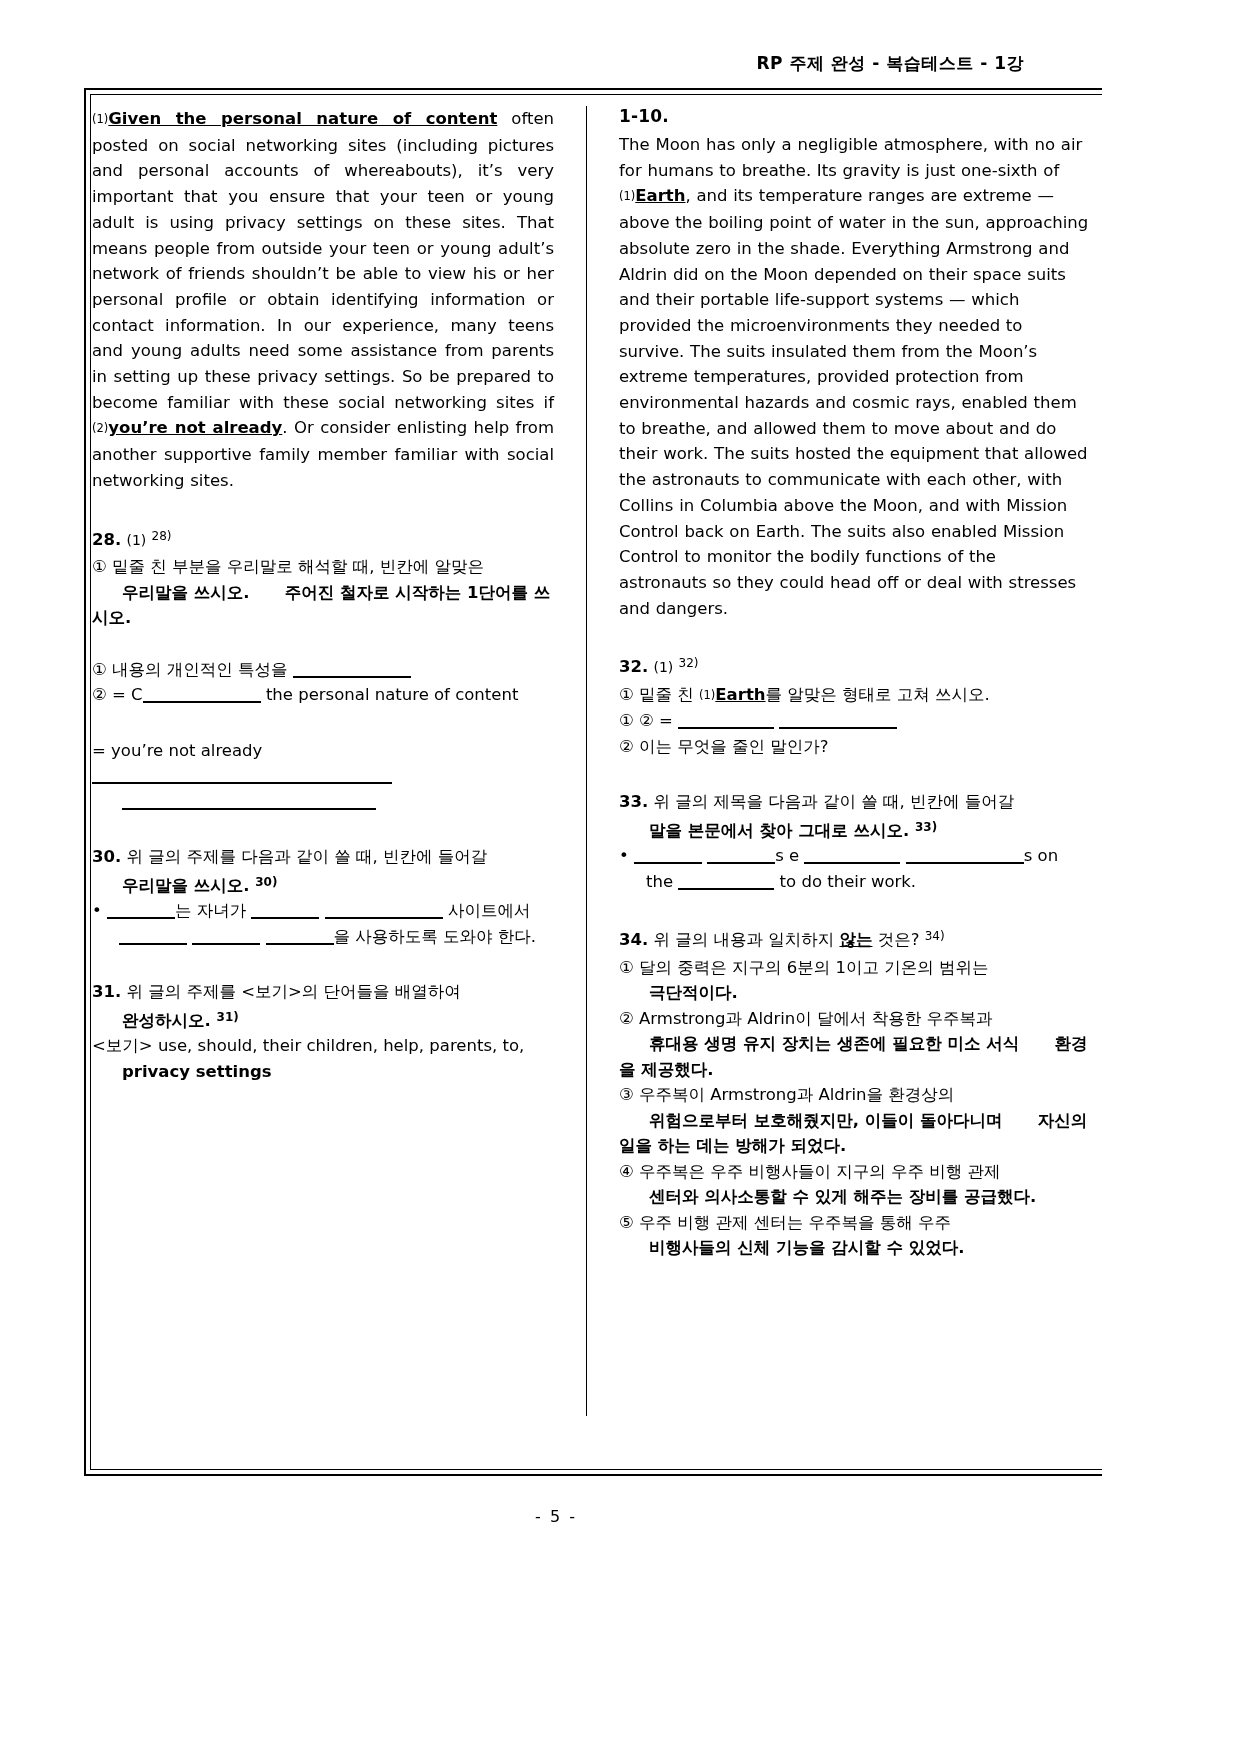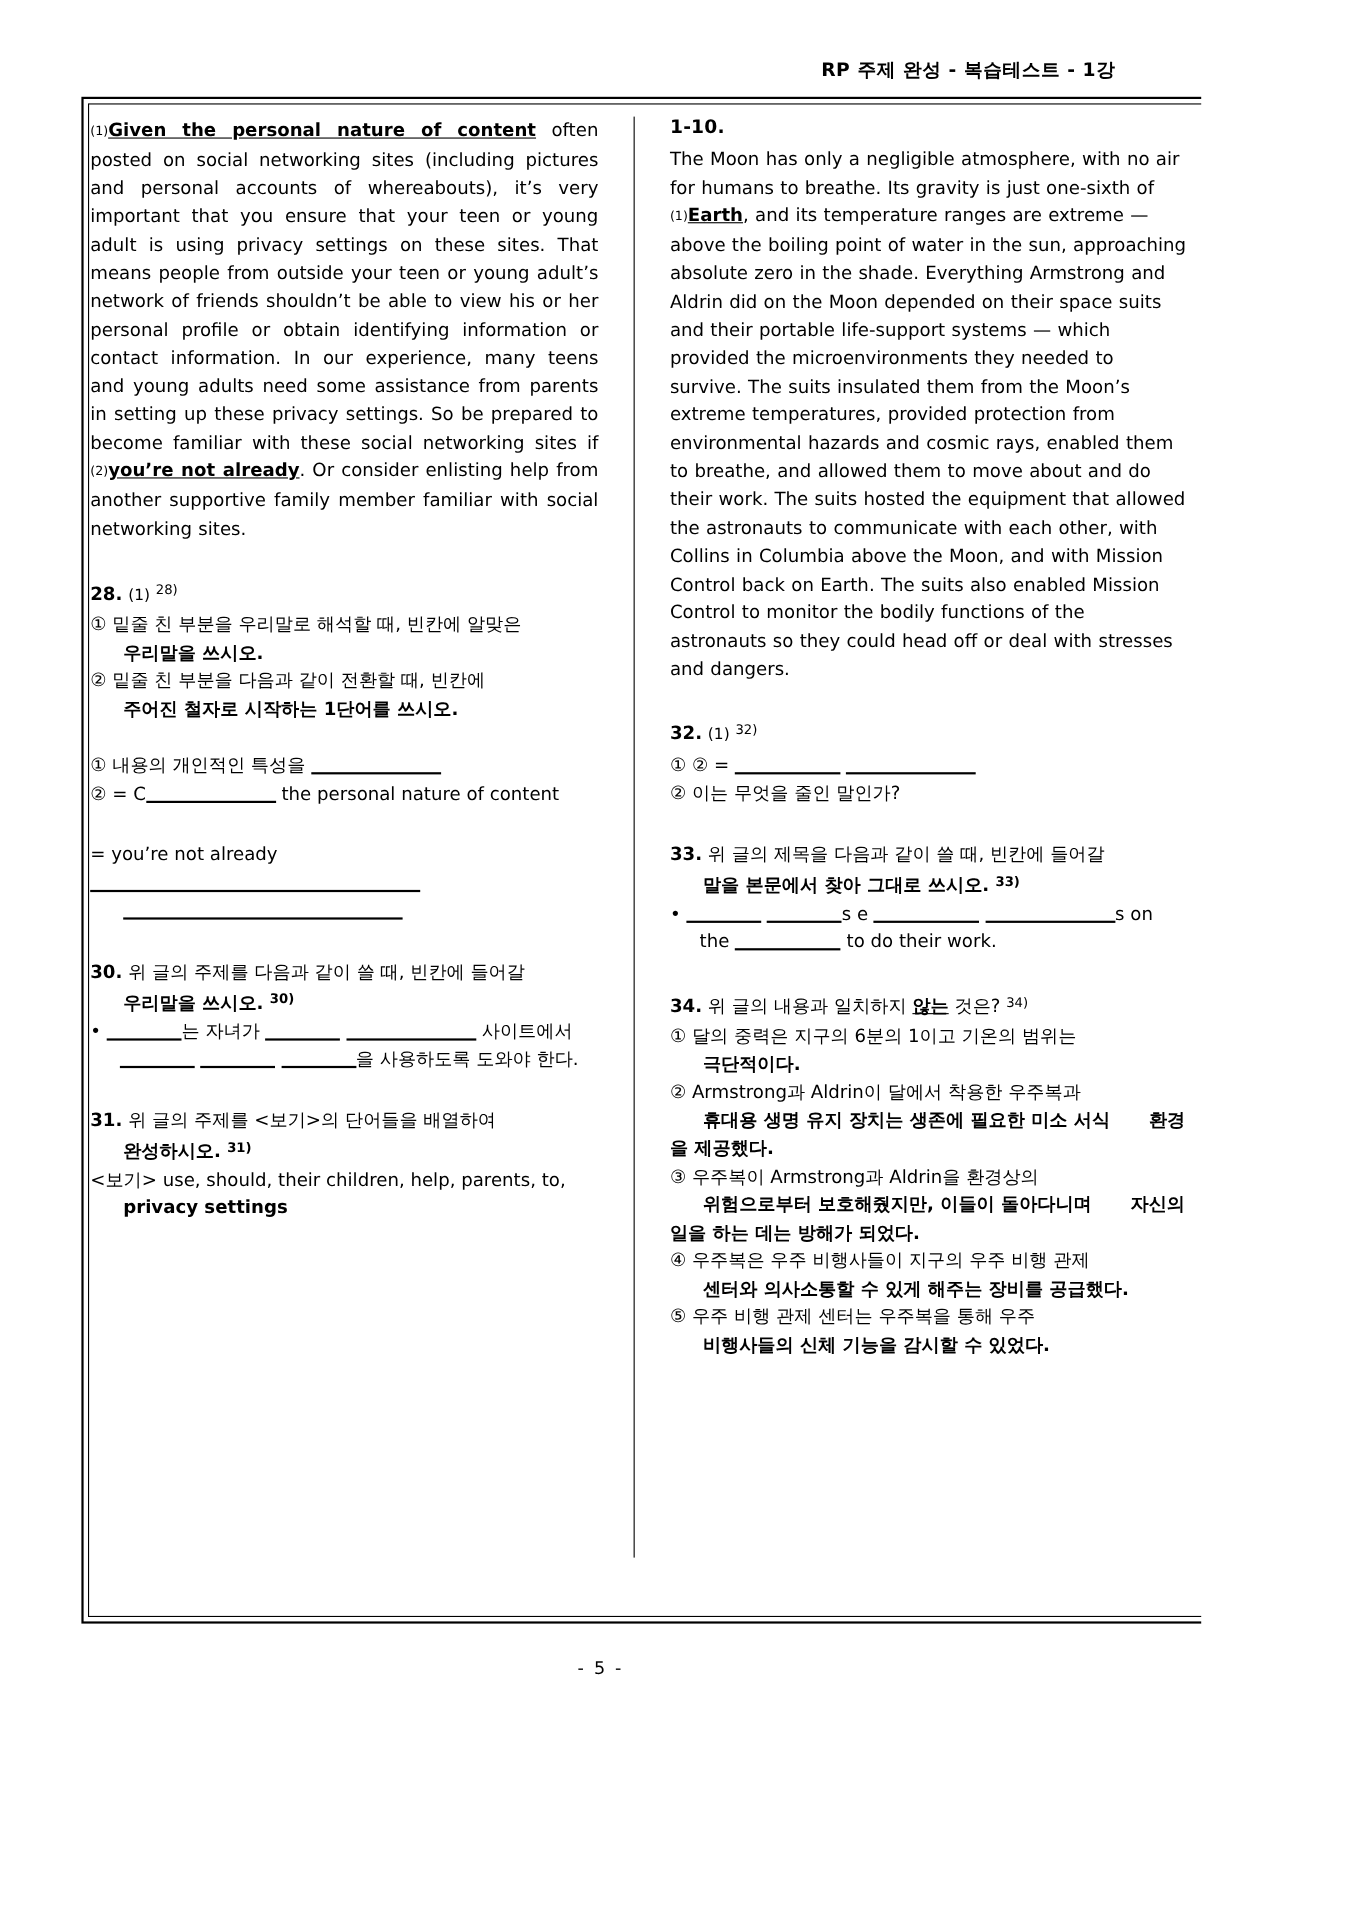--- a/index.html
+++ b/index.html
@@ -11,20 +11,21 @@
     font-family: "DejaVu Sans", "Liberation Sans", sans-serif;
     color: #000000;
   }
   .page {
     position: relative;
     width: 1092px;
     height: 1754px;
     background: #ffffff;
     box-sizing: border-box;
     overflow: hidden;
+    margin-left: 10px;
   }
 
   
   .page-header {
     position: absolute;
     top: 52px;
     right: 78px;
     font-size: 17px;
     font-weight: bold;
     letter-spacing: 0.5px;
@@ -187,21 +188,20 @@
 
 
       <p class="passage"><span class="num-ref">(1)</span><span class="mark">Given the personal nature of content</span><span> often posted on social networking sites (including pictures and personal accounts of whereabouts), it’s very important that you ensure that your teen or young adult is using privacy settings on these sites. That means people from outside your teen or young adult’s network of friends shouldn’t be able to view his or her personal profile or obtain identifying information or contact information. In our experience, many teens and young adults need some assistance from parents in setting up these privacy settings. So be prepared to become familiar with these social networking sites if </span><span class="num-ref">(2)</span><span class="mark">you’re not already</span><span>. Or consider enlisting help from another supportive family member familiar with social networking sites.</span></p>
 
       <div class="q-block">
         <span class="q-head"><span class="q-num">28.</span> <span class="q-paren">(1)</span> <span class="sup">28)</span></span>
 
         <span class="hang-c"><span>①</span> <span>밑줄 친 부분을 우리말로 해석할 때, 빈칸에 알맞은</span></span>
         <span class="indent-2">우리말을 쓰시오.</span>
 
-        <span class="hang-c"><span>②</span> <span>밑줄 친 부분을 다음과 같이 전환할 때, 빈칸에</span></span>
         <span class="indent-2">주어진 철자로 시작하는 1단어를 쓰시오.</span>
 
         <div class="spacer-md"></div>
 
         <span class="q-line"><span>①</span> <span>내용의 개인적인 특성을</span> <span class="gap g-lg"></span></span>
 
         <span class="q-line"><span>②</span> <span>= C</span><span class="gap g-lg"></span> <span>the personal nature of content</span></span>
       </div>
 
       <div class="q-block">
@@ -228,20 +228,21 @@
     <div class="col-divider"></div>
 
     <div class="col col-right">
 
       <div class="passage-label">1-10.</div>
 
       <p class="passage right"><span>The Moon has only a negligible atmosphere, with no air for humans to breathe. Its gravity is just one-sixth of </span><span class="num-ref">(1)</span><span class="mark">Earth</span><span>, and its temperature ranges are extreme — above the boiling point of water in the sun, approaching absolute zero in the shade. Everything Armstrong and Aldrin did on the Moon depended on their space suits and their portable life-support systems — which provided the microenvironments they needed to survive. The suits insulated them from the Moon’s extreme temperatures, provided protection from environmental hazards and cosmic rays, enabled them to breathe, and allowed them to move about and do their work. The suits hosted the equipment that allowed the astronauts to communicate with each other, with Collins in Columbia above the Moon, and with Mission Control back on Earth. The suits also enabled Mission Control to monitor the bodily functions of the astronauts so they could head off or deal with stresses and dangers.</span></p>
 
       <div class="q-block">
         <span class="q-head"><span class="q-num">32.</span> <span class="q-paren">(1)</span> <span class="sup">32)</span></span>
+        <span class="q-line"><span>①</span> <span>밑줄 친 </span><span class="num-ref">(1)</span><span class="strong-u">Earth</span><span>를 알맞은 형태로 고쳐 쓰시오.</span></span>
         <span class="q-line"><span>①  ②  =</span> <span class="gap g-md"></span> <span class="gap g-lg"></span></span>
         <span class="q-line"><span>②</span> <span>이는 무엇을 줄인 말인가?</span></span>
       </div>
 
       <div class="q-block">
         <span class="hang"><span class="q-num">33.</span> <span>위 글의 제목을 다음과 같이 쓸 때, 빈칸에 들어갈</span></span>
         <span class="indent-2"><span>말을 본문에서 찾아 그대로 쓰시오.</span> <span class="sup">33)</span></span>
         <span class="bullet-line"><span>•</span> <span class="gap g-sm"></span> <span class="gap g-sm"></span><span>s e</span> <span class="gap g-md"></span> <span class="gap g-lg"></span><span>s on</span></span>
         <span class="q-line indent-1"><span>the</span> <span class="gap g-md"></span> <span>to do their work.</span></span>
       </div>

